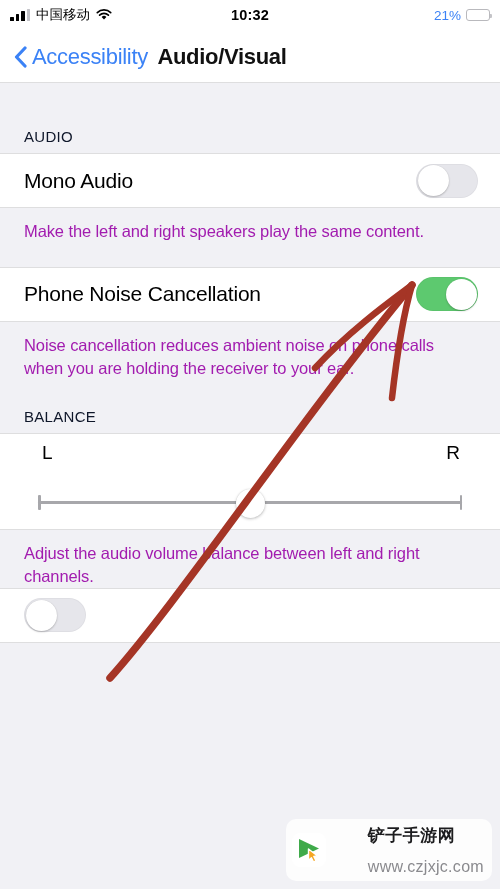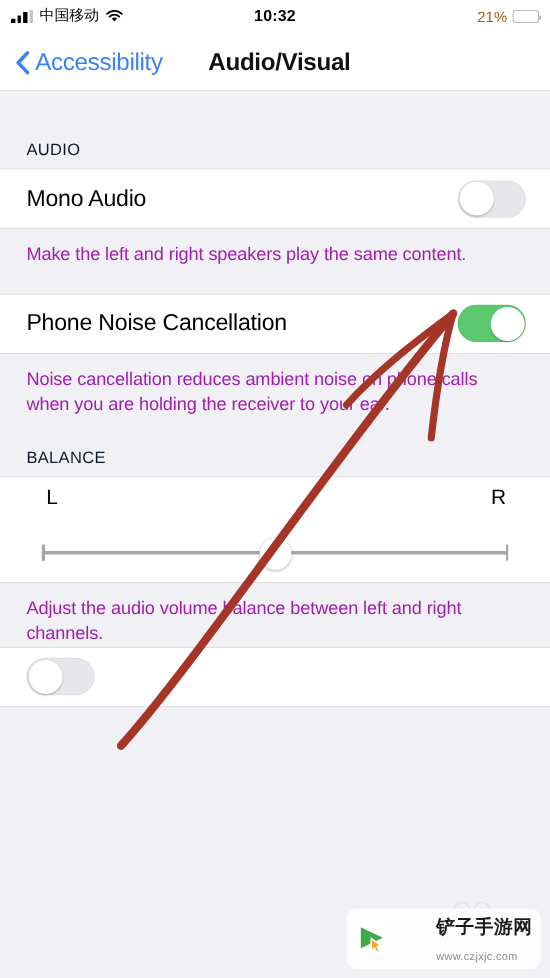--- a/index.html
+++ b/index.html
@@ -44,21 +44,21 @@
   .sb-center {
     position:absolute; left:0; top:0; width:500px; height:30px;
     display:flex; align-items:center; justify-content:center;
   }
   .clock { font-size:14.5px; font-weight:bold; color:#000; letter-spacing:0.2px; }
 
   .sb-right {
     position:absolute; right:10px; top:0; height:30px;
     display:flex; align-items:center; gap:5px;
   }
-  .batt-pct { font-size:13.5px; color:#a16207; }
+  .batt-pct { font-size:13.5px; color:#3b82f6; }
   .batt-shell {
     position:relative; width:24px; height:12px;
     border:1px solid #b9b9bd; border-radius:3px; padding:1.5px;
   }
   .batt-shell::after {
     content:""; position:absolute; right:-3px; top:3.5px;
     width:2px; height:4px; background:#c4c4c8; border-radius:0 1px 1px 0;
   }
   .batt-fill { height:100%; background:#ffcc00; border-radius:1.5px; }
 
@@ -75,21 +75,20 @@
   }
   .chev-back { width:13px; height:22px; }
   .back-label {
     font-size:22px; color:#3b82f6; letter-spacing:-0.3px;
   }
   .nav-title {
     position:absolute; left:0; top:0; width:444px; height:53px;
     display:flex; align-items:center; justify-content:center;
     font-size:22px; font-weight:bold; color:#111; letter-spacing:-0.3px;
     pointer-events:none;
-    margin-left:32px;
   }
 
   
   .content {
     position:absolute; top:84px; left:0;
     width:500px; height:805px;
     background:#f1f1f5;
     overflow:hidden;
   }
 
@@ -193,21 +192,21 @@
   .wm-logo {
     width:34px; height:34px; border-radius:8px;
     background:#ffffff; position:relative;
     display:flex; align-items:center; justify-content:center;
   }
   .wm-text { display:flex; flex-direction:column; gap:11px;margin-left:35px; }
   .wm-name {
     font-size:17px; font-weight:bold; color:#1c1c1e; letter-spacing:0.5px;
     font-family:"DejaVu Sans","Liberation Sans",sans-serif;
   }
-  .wm-url { font-size:10px; color:#8a8a8e; letter-spacing:0.3px; }
+  .wm-url { font-size:16px; color:#8a8a8e; letter-spacing:0.3px; }
   .wm-ghost {
     position:absolute; right:52px; bottom:50px;
     font-size:20px; color:#e2e2e6; letter-spacing:1px;
   }
 </style>
 </head>
 <body>
 
 <div id="screen">
 

